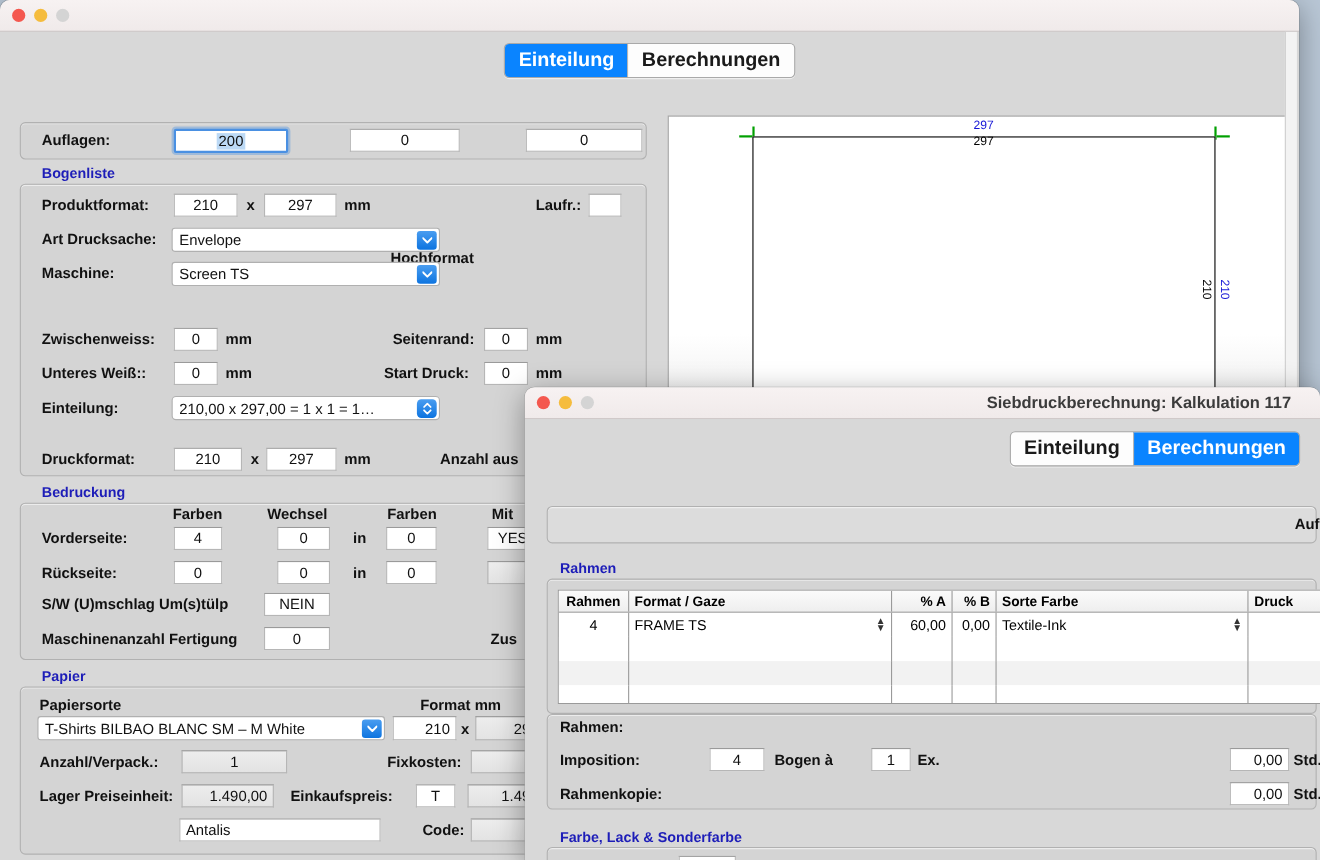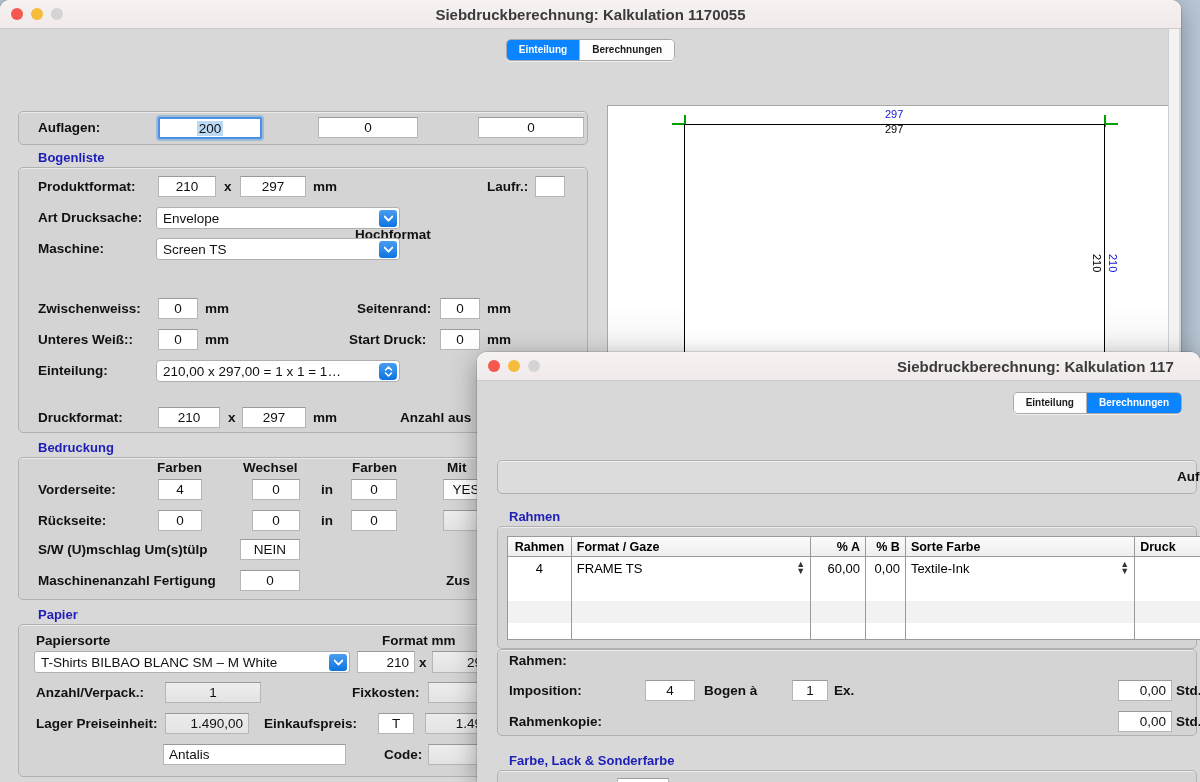--- a/index.html
+++ b/index.html
@@ -54,21 +54,21 @@
   #win2 .tabbar { justify-content: flex-end; padding-right: 18px; padding-top: 11px; }
   .tabs {
     display: inline-flex;
     border-radius: 5px;
     overflow: hidden;
     border: 1px solid #a9a9a9;
     box-shadow: 0 1px 0 rgba(255,255,255,0.6);
   }
   .tab {
     padding: 4px 12px 5px;
-    font-size: 10px; font-weight: bold;
+    font-size: 18px; font-weight: bold;
     background: #fdfdfd; color: #1a1a1a;
     cursor: default;
     white-space: nowrap;
   }
   .tab + .tab { border-left: 1px solid #b5b5b5; }
   .tab.active { background: #0a84ff; color: #fff; }
 
   
   .panel {
     position: absolute;
@@ -181,21 +181,20 @@
 </head>
 <body>
 
 <div class="window" id="win1">
   <div class="titlebar">
     <div class="traffic">
       <span class="dot red"></span>
       <span class="dot yellow"></span>
       <span class="dot grey"></span>
     </div>
-    <div class="win-title">Siebdruckberechnung: Kalkulation 1170055</div>
   </div>
 
   <div class="content">
 
     <div class="tabbar">
       <div class="tabs">
         <div class="tab active">Einteilung</div>
         <div class="tab">Berechnungen</div>
       </div>
     </div>

